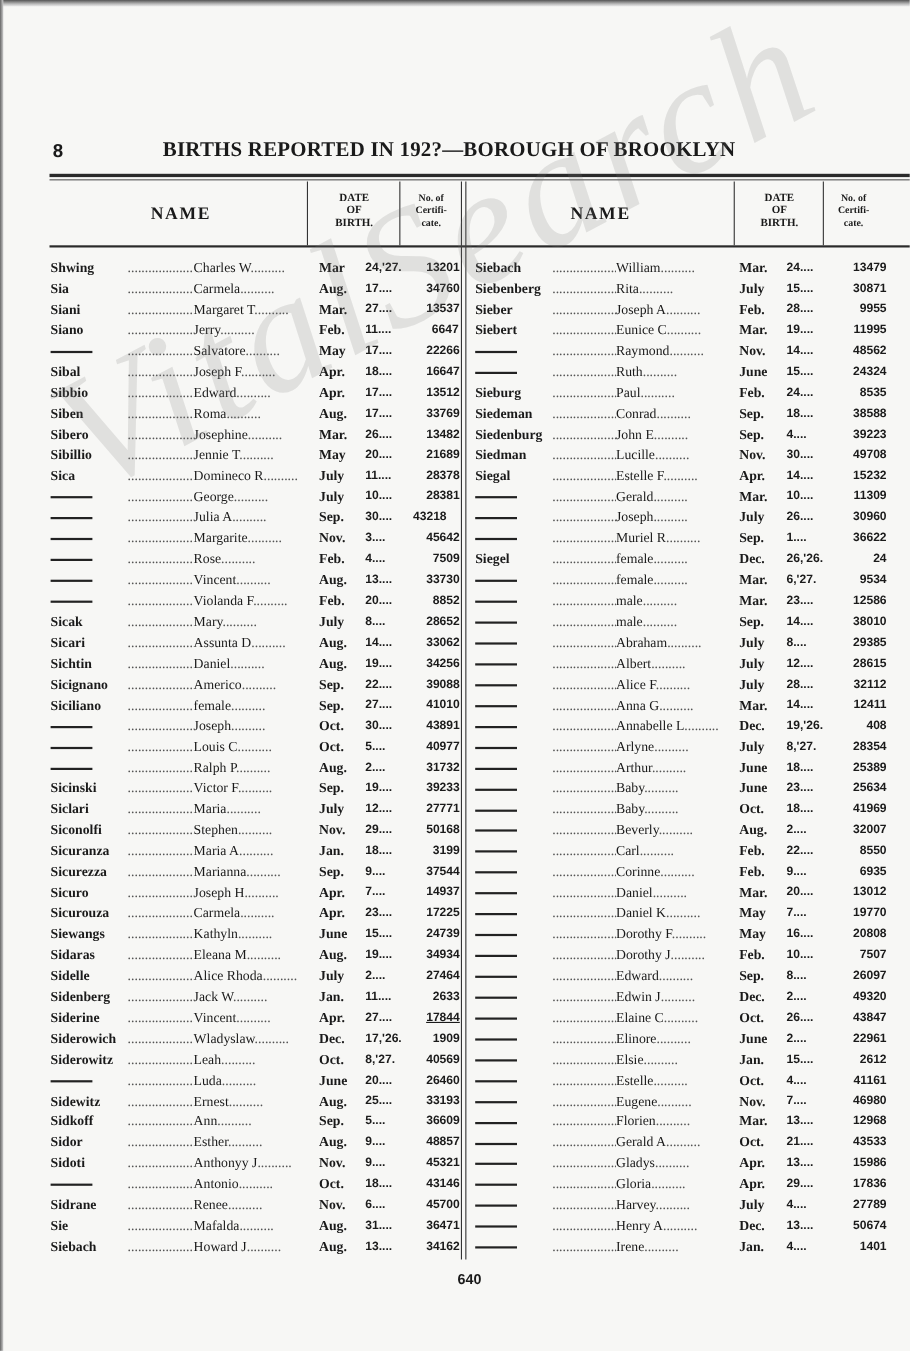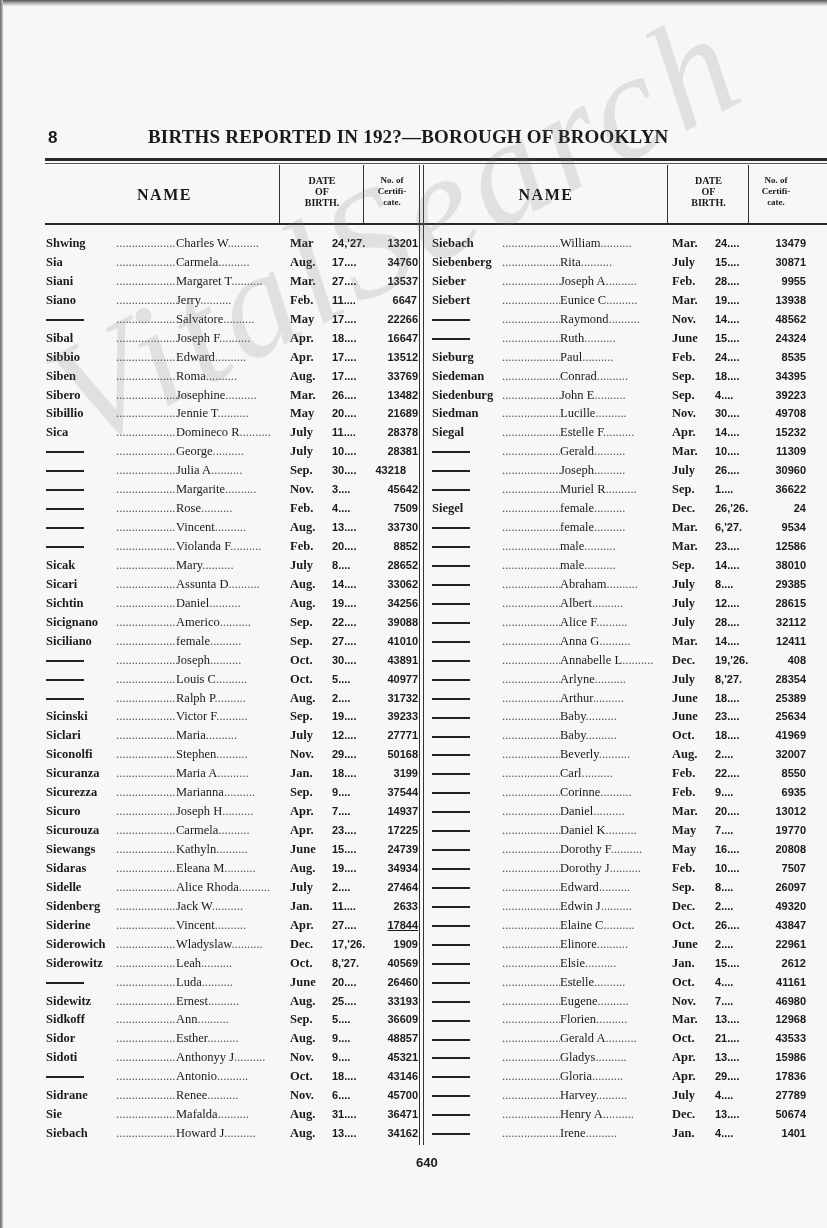--- a/index.html
+++ b/index.html
@@ -525,21 +525,21 @@
       <span class="month" style="left: 240px;">Feb.</span>
       <span class="day" style="left: 283px; top: 1px;">28<span style="position: static;">....</span></span>
       <span class="cert" style="right: 0px; top: 1px;">9955</span>
     </div>
     <div class="row">
       <span class="surname" style="left: 0px;">Siebert</span>
       <span class="dots" style="left: 70px; width: 58px;">..............................</span>
       <span style="left: 128px; background: transparent;">Eunice C<span style="position: static; color: rgb(85, 85, 85);">..........</span></span>
       <span class="month" style="left: 240px;">Mar.</span>
       <span class="day" style="left: 283px; top: 1px;">19<span style="position: static;">....</span></span>
-      <span class="cert" style="right: 0px; top: 1px;">13938</span>
+      <span class="cert" style="right: 0px; top: 1px;">11995</span>
     </div>
     <div class="row">
       <span class="surname" style="left: 0px;"><span class="dash" style="position: static;"></span></span>
       <span class="dots" style="left: 70px; width: 58px;">..............................</span>
       <span style="left: 128px; background: transparent;">Raymond<span style="position: static; color: rgb(85, 85, 85);">..........</span></span>
       <span class="month" style="left: 240px;">Nov.</span>
       <span class="day" style="left: 283px; top: 1px;">14<span style="position: static;">....</span></span>
       <span class="cert" style="right: 0px; top: 1px;">48562</span>
     </div>
     <div class="row">
@@ -557,21 +557,21 @@
       <span class="month" style="left: 240px;">Feb.</span>
       <span class="day" style="left: 283px; top: 1px;">24<span style="position: static;">....</span></span>
       <span class="cert" style="right: 0px; top: 1px;">8535</span>
     </div>
     <div class="row">
       <span class="surname" style="left: 0px;">Siedeman</span>
       <span class="dots" style="left: 70px; width: 58px;">..............................</span>
       <span style="left: 128px; background: transparent;">Conrad<span style="position: static; color: rgb(85, 85, 85);">..........</span></span>
       <span class="month" style="left: 240px;">Sep.</span>
       <span class="day" style="left: 283px; top: 1px;">18<span style="position: static;">....</span></span>
-      <span class="cert" style="right: 0px; top: 1px;">34395</span>
+      <span class="cert" style="right: 0px; top: 1px;">38588</span>
     </div>
     <div class="row">
       <span class="surname" style="left: 0px;">Siedenburg</span>
       <span class="dots" style="left: 70px; width: 58px;">..............................</span>
       <span style="left: 128px; background: transparent;">John E<span style="position: static; color: rgb(85, 85, 85);">..........</span></span>
       <span class="month" style="left: 240px;">Sep.</span>
       <span class="day" style="left: 283px; top: 1px;">4<span style="position: static;">....</span></span>
       <span class="cert" style="right: 0px; top: 1px;">39223</span>
     </div>
     <div class="row">

